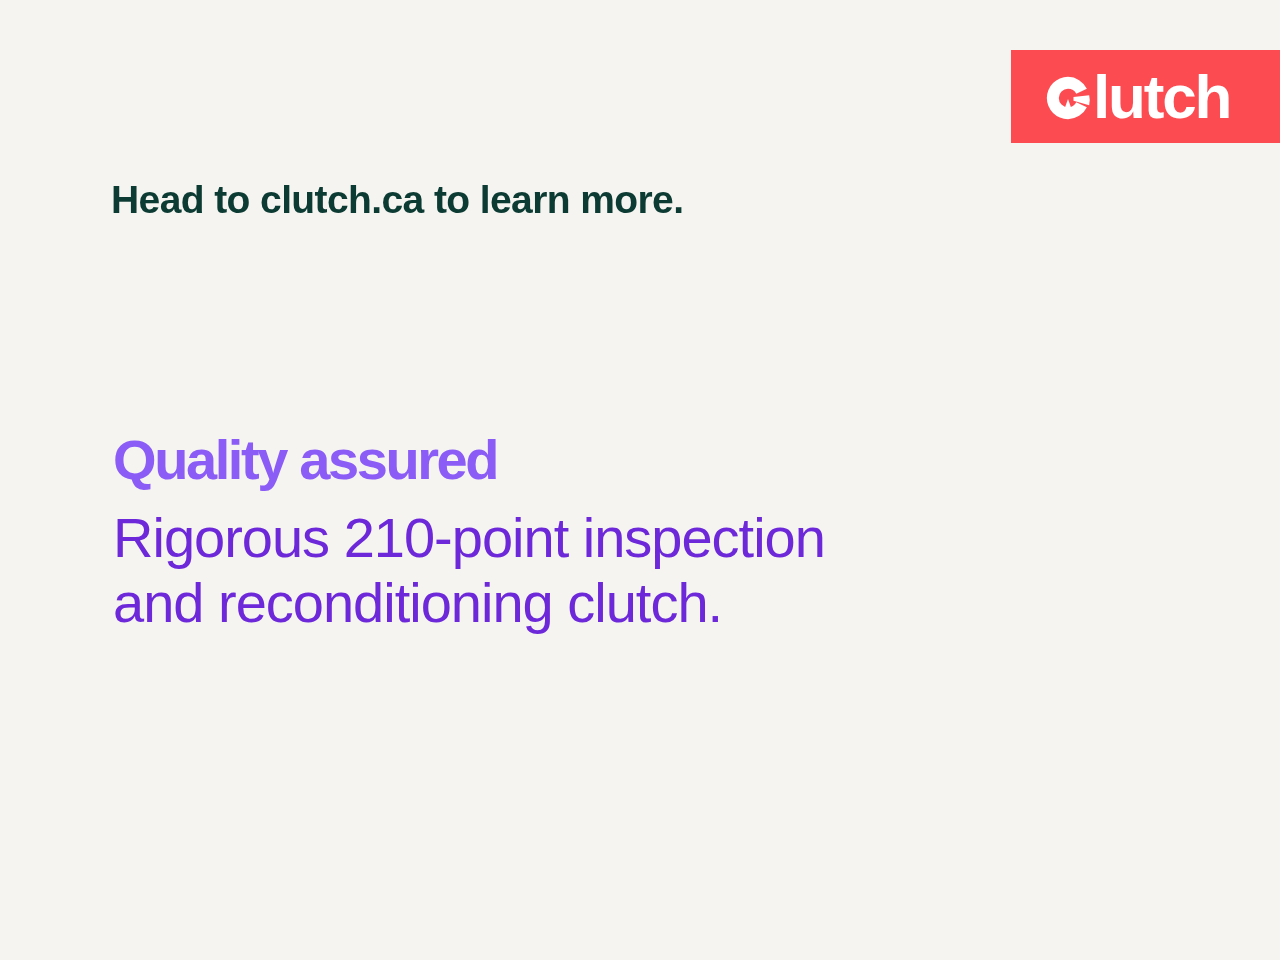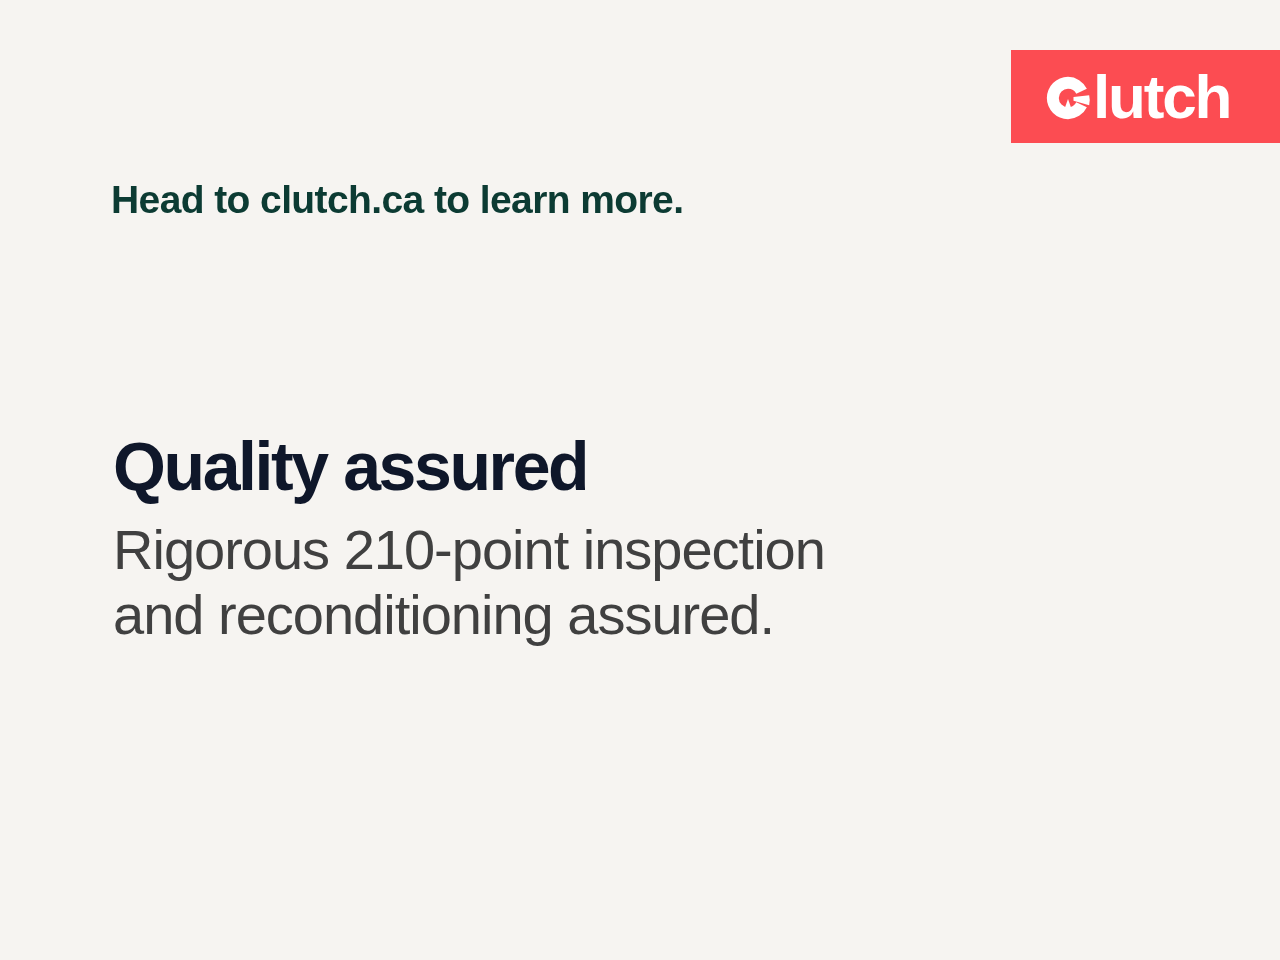--- a/index.html
+++ b/index.html
@@ -77,31 +77,31 @@
 
   
   .message {
     position: absolute;
     left: 92px;
     top: 432px;
     width: 900px;
   }
 
   .headline {
-    color: #0f172a;
-    font-size: 68px;
+    color: #8b5cf6;
+    font-size: 56px;
     font-weight: 700;
     letter-spacing: -2.4px;
     line-height: 1.0;
     margin: 0 0 18px 0;
     white-space: nowrap;
   }
 
   .subcopy {
-    color: #404040;
+    color: #6d28d9;
     font-size: 56px;
     font-weight: 400;
     letter-spacing: -1.0px;
     line-height: 1.16;
     margin: 0;
     max-width: 860px;
   }
   .subcopy .line {
     display: block;
     white-space: nowrap;
@@ -125,17 +125,17 @@
       <span class="brand-wordmark">lutch</span>
     </div>
   </div>
 
   <div class="eyebrow">Head to clutch.ca to learn more.</div>
 
   <div class="message">
     <h1 class="headline">Quality assured</h1>
     <p class="subcopy">
       <span class="line">Rigorous 210-point inspection</span>
-      <span class="line">and reconditioning assured.</span>
+      <span class="line">and reconditioning clutch.</span>
     </p>
   </div>
 
 </div>
 
 </body></html>

